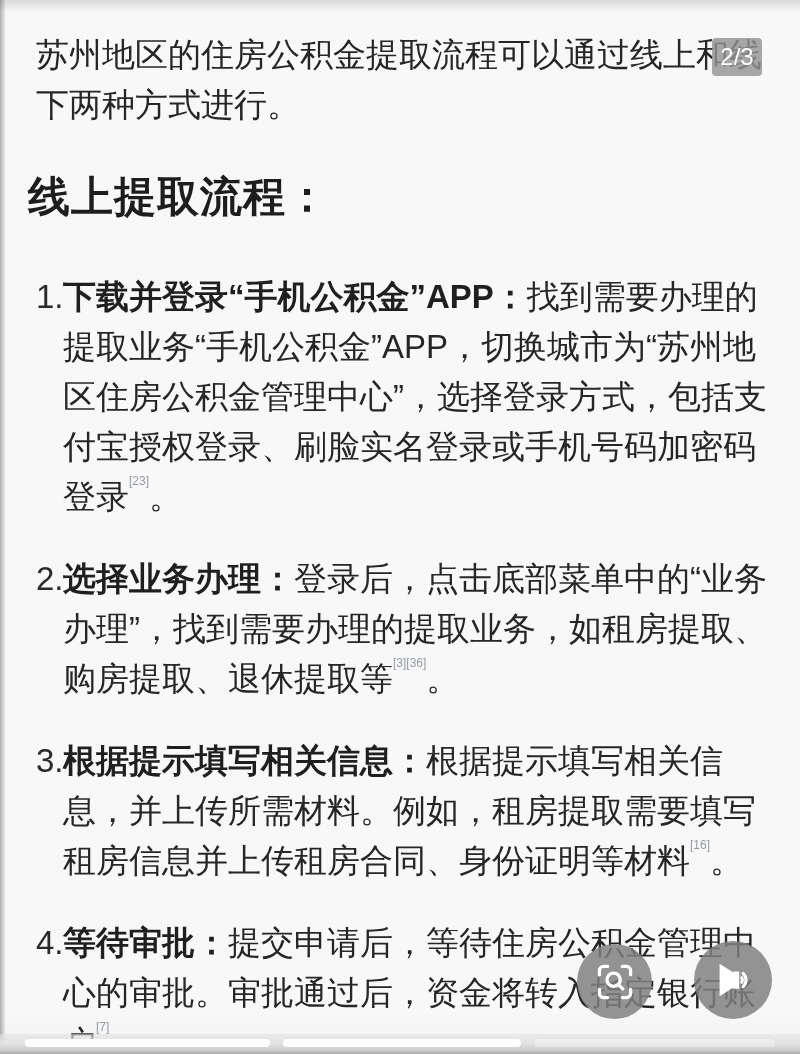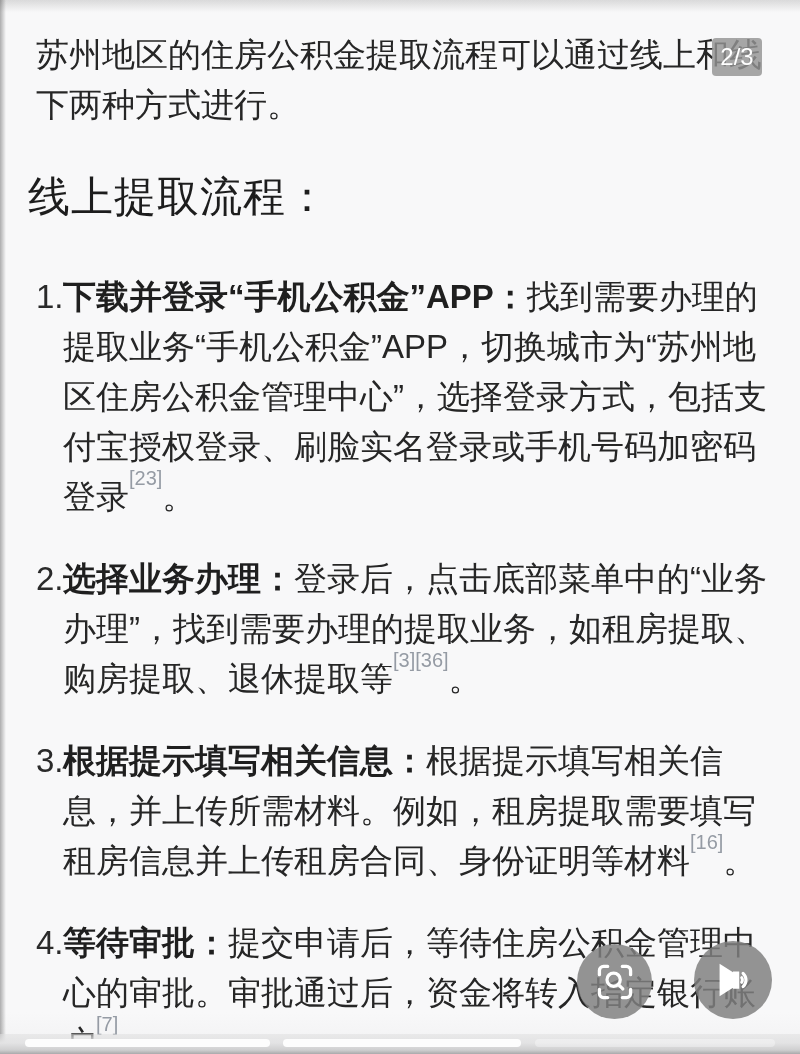--- a/index.html
+++ b/index.html
@@ -7,27 +7,27 @@
   .frame{position:relative;width:800px;height:1054px;overflow:hidden;
          background:linear-gradient(180deg,#f2f2f3 0,#f8f8f9 14px,#f8f8f9 96%,#f1f1f2 100%);}
   
   .edge-left{position:absolute;left:0;top:0;bottom:0;width:6px;
              background:linear-gradient(90deg,rgba(0,0,0,.30),rgba(0,0,0,0));pointer-events:none;z-index:6;}
   .edge-top{position:absolute;left:0;top:0;right:0;height:12px;
             background:linear-gradient(180deg,rgba(0,0,0,.10),rgba(0,0,0,0));pointer-events:none;z-index:6;}
   .content{position:relative;padding:22px 30px 0 28px;color:#262626;
            font-size:33px;line-height:50px;word-break:break-all;z-index:1;}
   .intro{margin:8px;}
-  .heading{margin:42px 0 0 0;font-size:42px;line-height:50px;font-weight:400;color:#1d1d1d;letter-spacing:1px;}
+  .heading{margin:42px 0 0 0;font-size:42px;line-height:50px;font-weight:700;color:#1d1d1d;letter-spacing:1px;}
   ol.steps{list-style:none;margin:50px 0 0 0;padding:0;}
   ol.steps li{display:flex;margin:0 0 32px 0;}
   .num{flex:none;width:35px;padding-left:8px;box-sizing:border-box;color:#2a2a2a;}
   .step-text{flex:1;}
   .step-title{font-weight:700;color:#1f1f1f;text-align:right;}
-  sup.cite{color:#959ba4;font-size:20px;line-height:0;position:relative;top:-11px;letter-spacing:0;}
+  sup.cite{color:#959ba4;font-size:12px;line-height:0;position:relative;top:-11px;letter-spacing:0;}
   
   .pager-badge{position:absolute;left:712px;top:38px;width:50px;height:38px;z-index:5;
                background:rgba(148,148,148,.82);border-radius:4px;color:#ffffff;
                font-size:24px;display:flex;align-items:center;justify-content:center;}
   
   .round-btn{position:absolute;border-radius:50%;background:rgba(128,128,128,.84);
              display:flex;align-items:center;justify-content:center;z-index:5;border:none;padding:0;cursor:pointer;}
   .btn-lens{left:577px;top:944px;width:75px;height:75px;}
   .btn-speaker{left:694px;top:941px;width:78px;height:78px;}
   .round-btn svg{display:block;}

